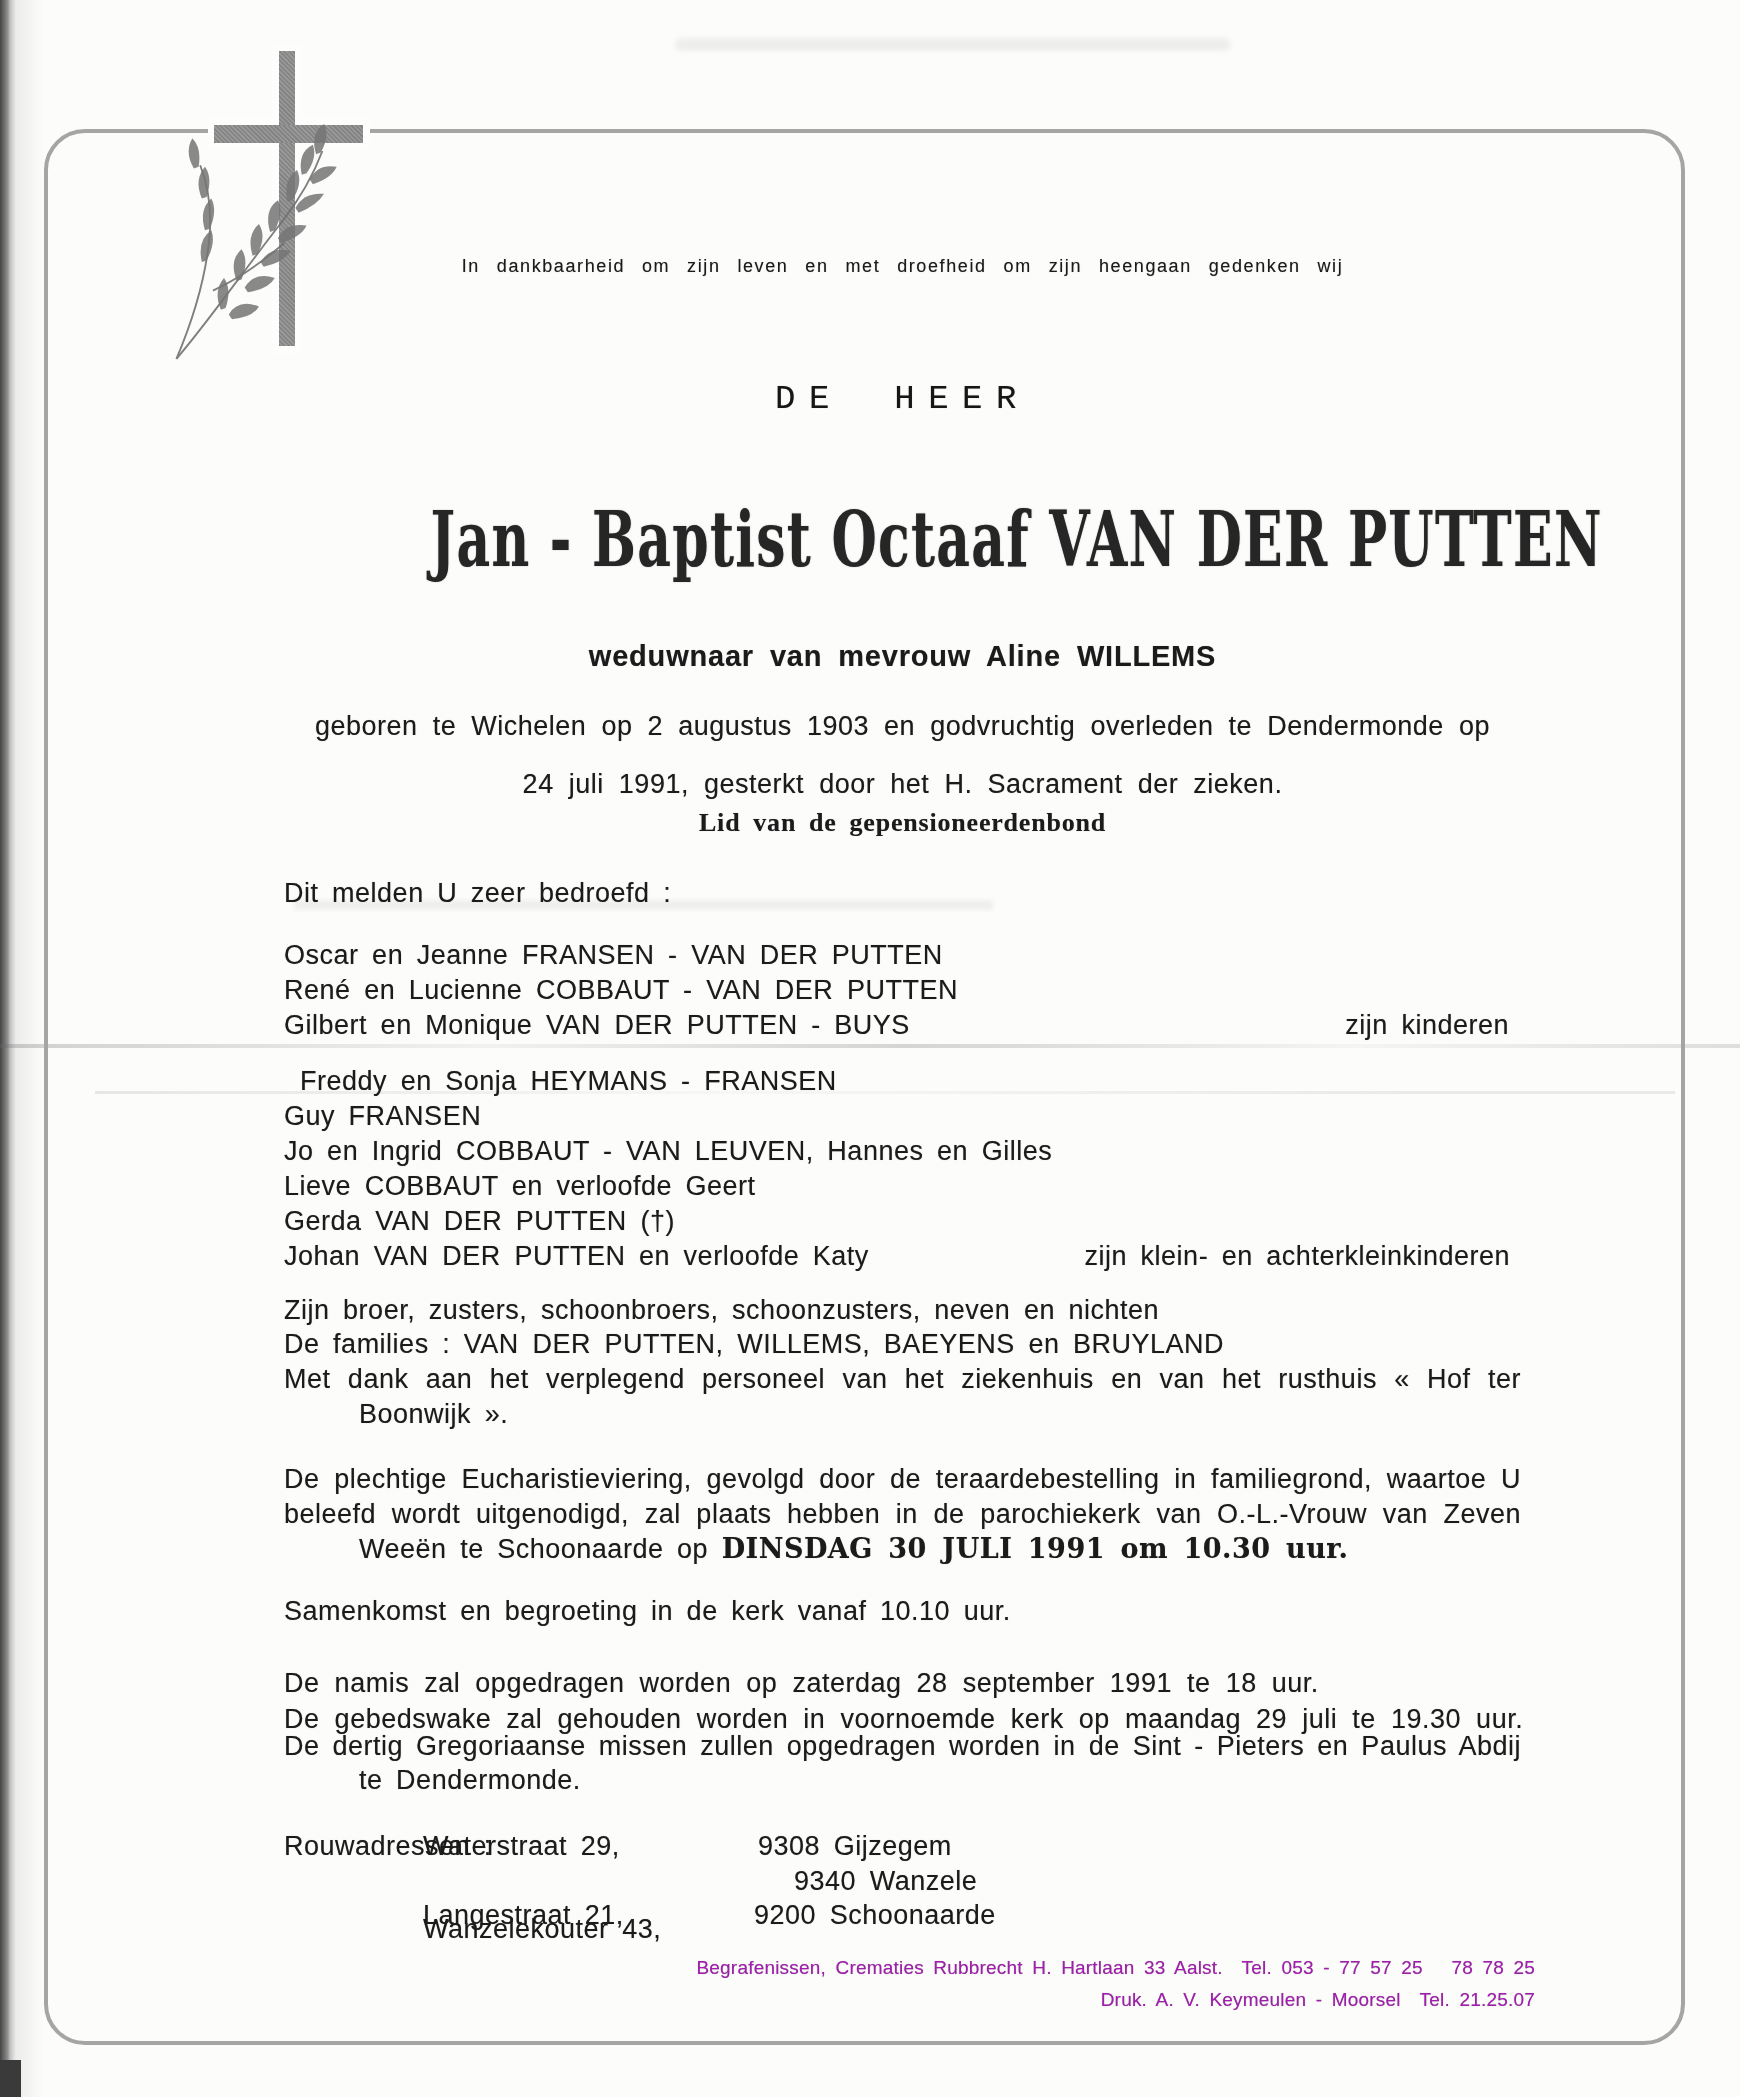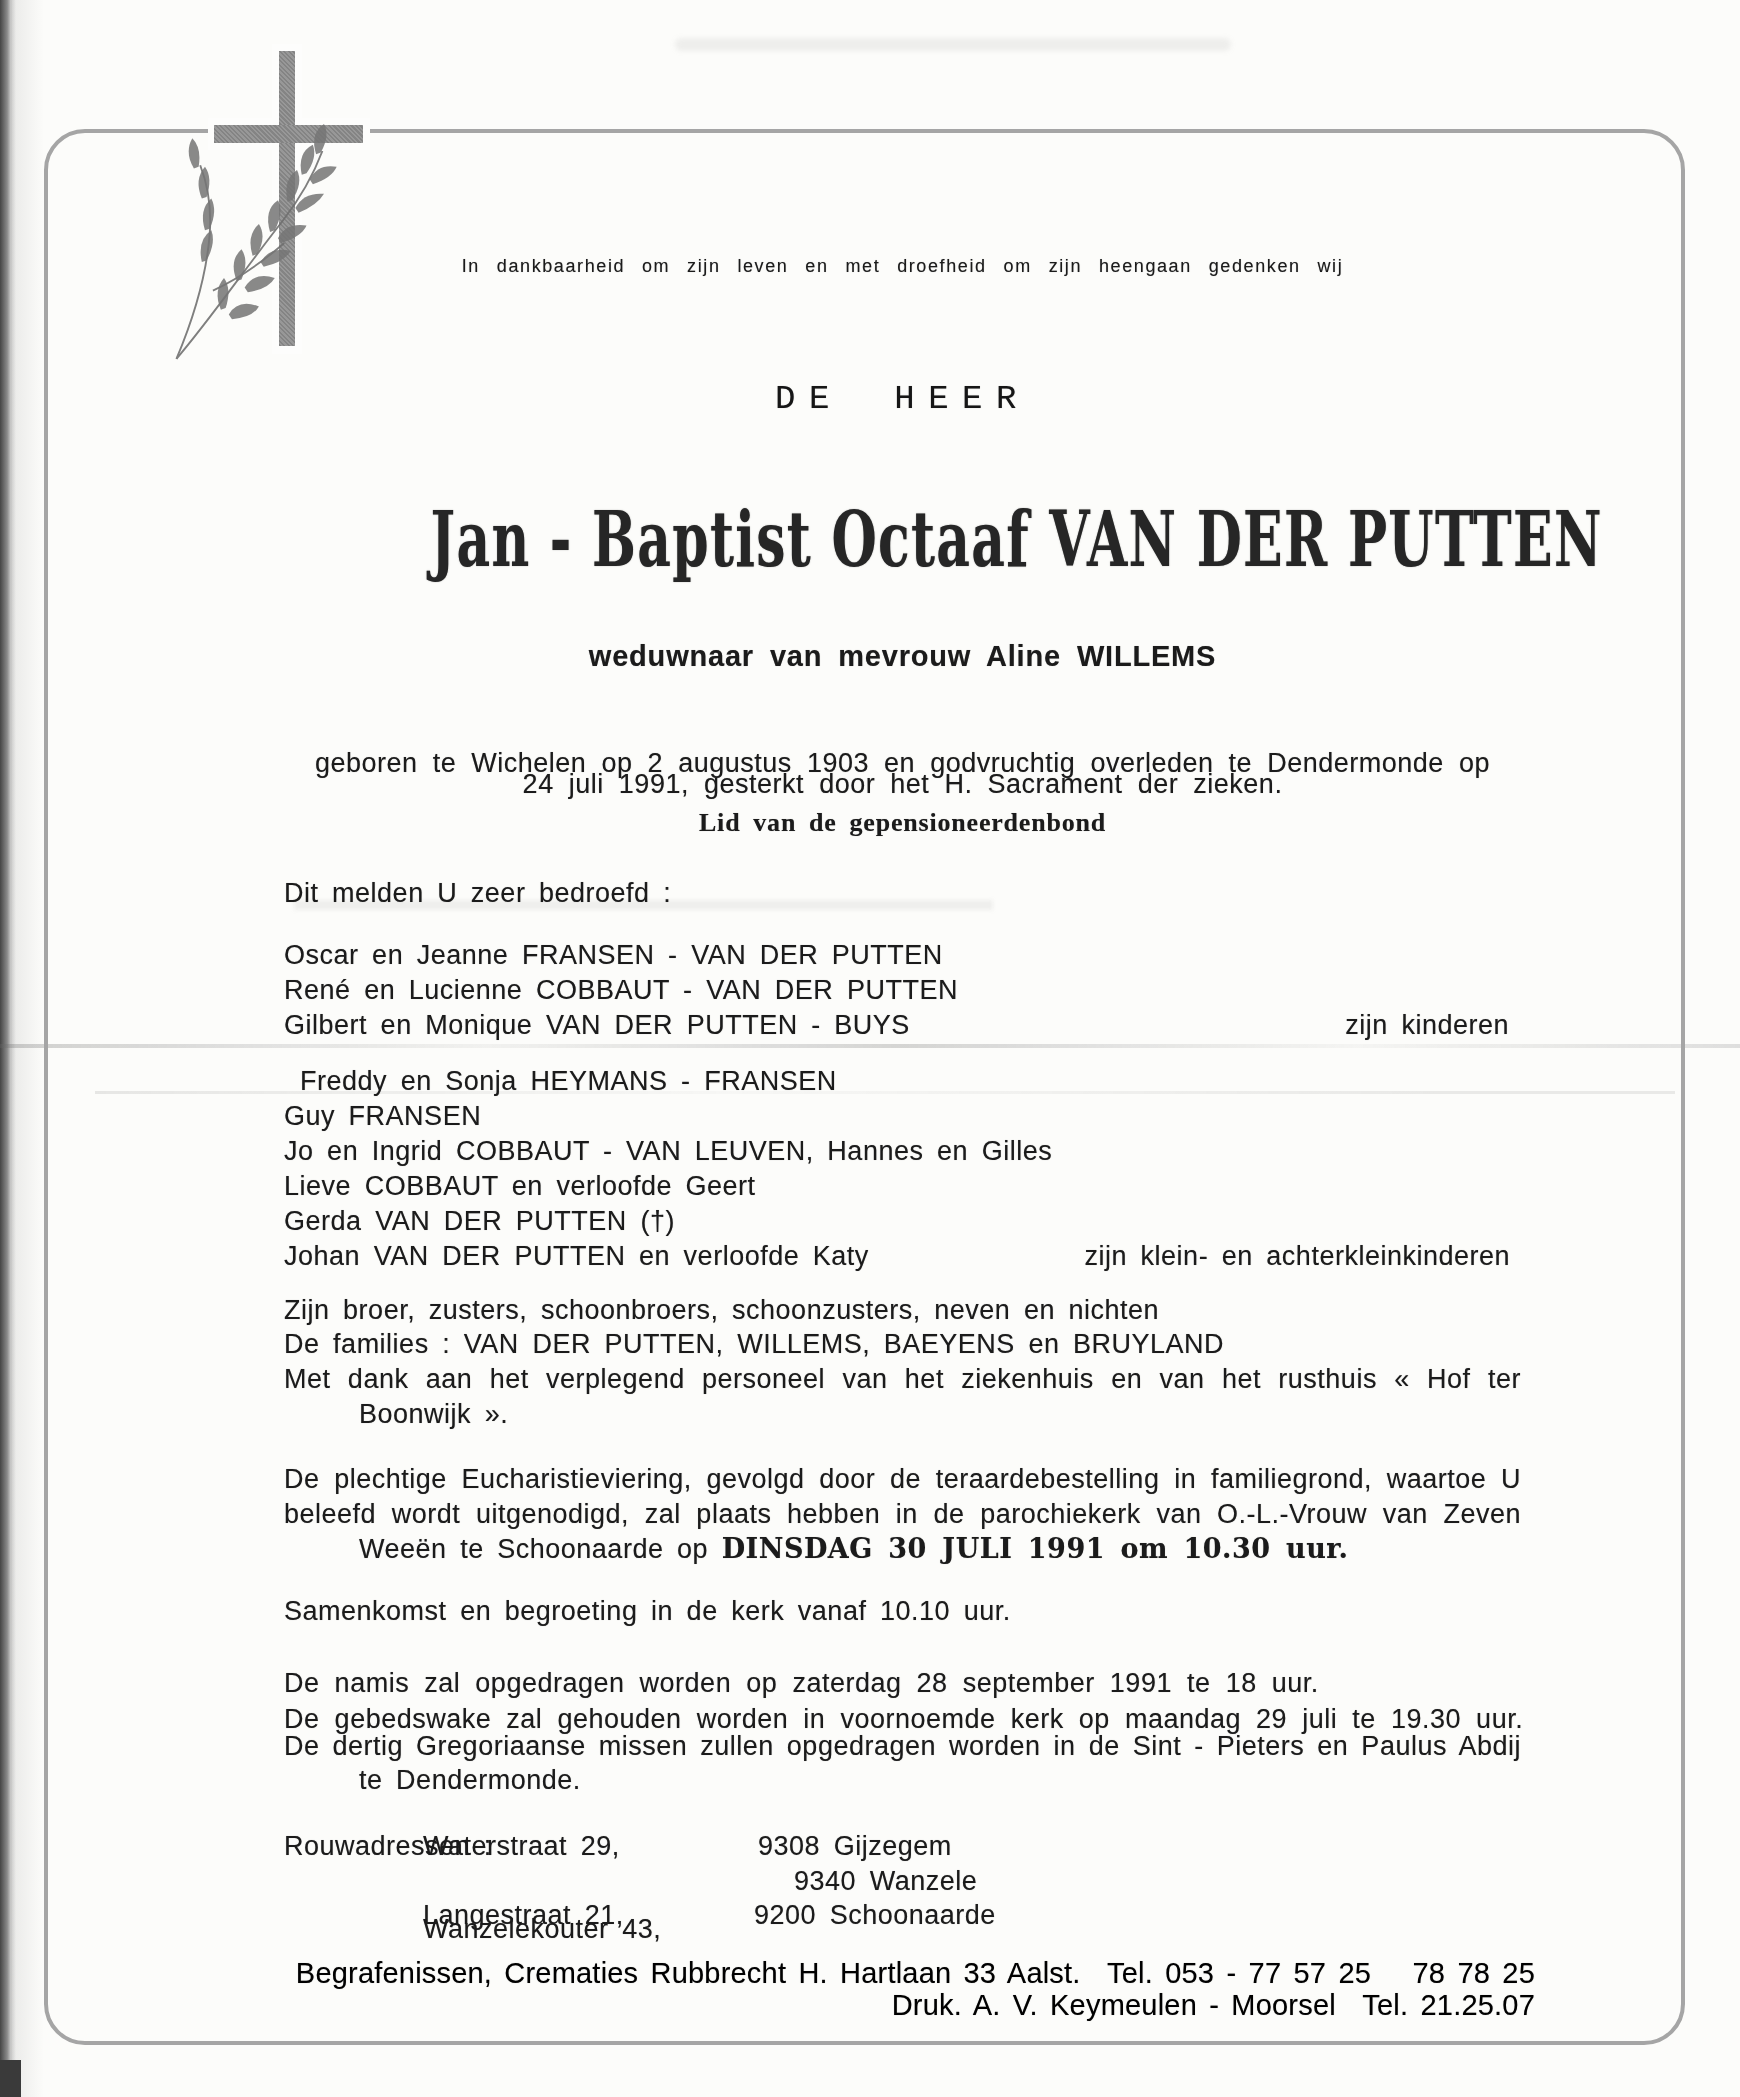--- a/index.html
+++ b/index.html
@@ -76,21 +76,21 @@
   .name-inner{
     display:inline-block;
     font-family:"DejaVu Serif",serif;font-weight:bold;font-size:65px;
     letter-spacing:1.6px;color:#262626;
     transform:scale(0.80,1.18);transform-origin:center top;
     text-shadow:0 0 1.2px rgba(30,30,30,.5);
     white-space:nowrap;
   }
   .widower{font-weight:bold;font-size:29px;word-spacing:7.1px;letter-spacing:0.8px;}
   .membership{font-family:Liberation Serif, serif;font-weight:bold;font-size:26px;letter-spacing:0.8px;}
-  .footer{font-size:29px;word-spacing:4px;letter-spacing:0.2px;color:#000000;}
+  .footer{font-size:19px;word-spacing:4px;letter-spacing:0.2px;color:#a21caf;}
   .right-anchor{text-align:right;}
 </style>
 </head>
 <body>
 
 <div class="page">
 
   <div class="scan-edge"></div>
   <div class="scan-edge-soft"></div>
   <div class="scan-corner"></div>
@@ -138,21 +138,21 @@
   <div class="t center" style="top:256px;font-size:18px;letter-spacing:1.6px;word-spacing:10.3px;">In dankbaarheid om zijn leven en met droefheid om zijn heengaan gedenken wij</div>
 
   <div class="t center honorific" style="top:380px;">DE HEER</div>
 
   <div class="name-wrap">
     <span class="name-inner">Jan - Baptist Octaaf VAN DER PUTTEN</span>
   </div>
 
   <div class="t center widower" style="top:640px;">weduwnaar van mevrouw Aline WILLEMS</div>
 
-  <div class="t center" style="top:748px;word-spacing:7.1px;">geboren te Wichelen op 2 augustus 1903 en godvruchtig overleden te Dendermonde op</div>
+  <div class="t center" style="top:711px;word-spacing:7.1px;">geboren te Wichelen op 2 augustus 1903 en godvruchtig overleden te Dendermonde op</div>
   <div class="t center" style="top:769px;word-spacing:7.1px;">24 juli 1991, gesterkt door het H. Sacrament der zieken.</div>
 
   <div class="t center membership" style="top:808px;">Lid van de gepensioneerdenbond</div>
 
   <div class="t" style="left:284px;top:878px;">Dit melden U zeer bedroefd :</div>
 
   <div class="t" style="left:284px;top:940px;">Oscar en Jeanne FRANSEN - VAN DER PUTTEN</div>
   <div class="t" style="left:284px;top:975px;">René en Lucienne COBBAUT - VAN DER PUTTEN</div>
   <div class="t" style="left:284px;top:1010px;">Gilbert en Monique VAN DER PUTTEN - BUYS</div>
   <div class="t right-anchor" style="right:231px;top:1010px;">zijn kinderen</div>

